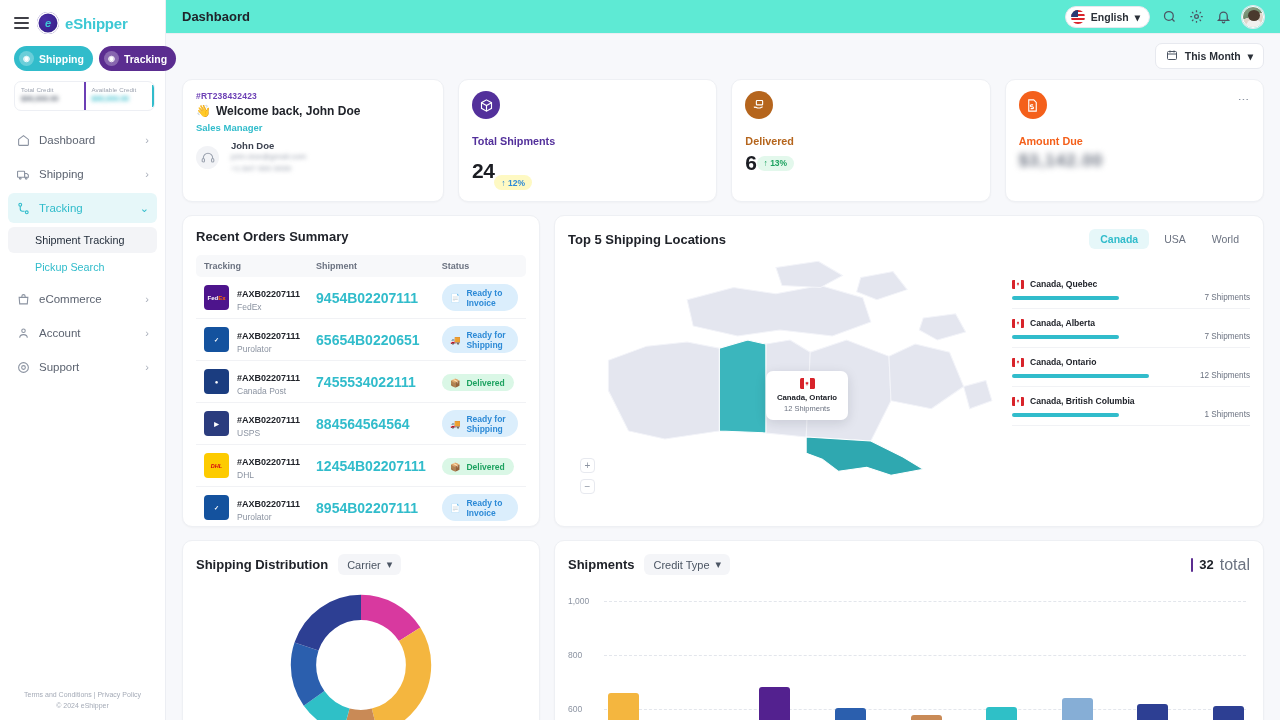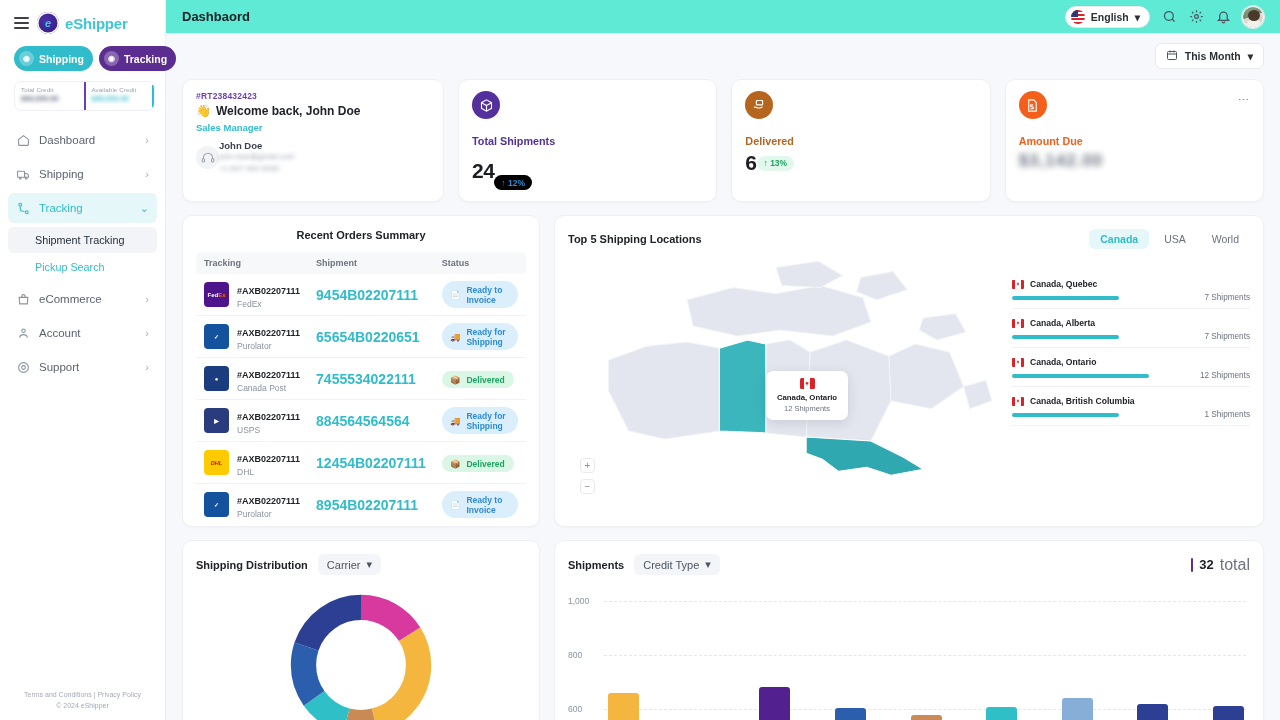--- a/index.html
+++ b/index.html
@@ -137,21 +137,21 @@
   .cards { display: flex; gap: 14px; margin-bottom: 13px; }
   .card {
     background:#fff; border:1px solid #eef0f4; border-radius: 10px;
     box-shadow: 0 1px 2px rgba(16,24,40,.03);
   }
   .card-welcome { flex: 0 0 262px; padding: 11px 13px; }
   .card-stat { flex: 1; padding: 11px 13px; position: relative; }
   .wid { font-size: 8.5px; font-weight: bold; color: #6c3fb5; letter-spacing: .2px; }
   .wtitle { font-size: 12px; font-weight: bold; color: #20232a; margin-top: 3px; display:flex; gap:5px; align-items:center;}
   .wrole { font-size: 9.5px; color: #31bccb; font-weight: 600; margin-top: 4px; }
-  .wuser { display: flex; align-items: center; gap: 0; margin-top: 7px; }
+  .wuser { display: flex; align-items: center; gap: 12px; margin-top: 7px; }
   .wuser-ic {
     width: 23px; height: 23px; border-radius: 50%; background: #f2f3f6;
     display:flex; align-items:center; justify-content:center; color:#9aa1ae;
   }
   .wuser-name { font-size: 9.5px; color: #3c4250; font-weight: 600; }
   .wuser-blur { font-size: 8px; color: #9aa1ae; filter: blur(2.1px); line-height: 1.5; }
 
   .stat-ic {
     width: 28px; height: 28px; border-radius: 50%;
     display:flex; align-items:center; justify-content:center; color:#fff; font-size: 13px;
@@ -161,39 +161,39 @@
   .ic-orange { background:#f4601b; }
   .stat-label { font-size: 10.8px; font-weight: bold; margin-top: 16px; }
   .lbl-purple { color:#53309b; }
   .lbl-brown { color:#b5651d; }
   .lbl-orange { color:#f4601b; }
   .stat-row { display:flex; align-items:center; margin-top: 4px; }
   .stat-num { font-size: 21px; font-weight: bold; color:#1b1d23; letter-spacing:-.5px; }
   .badge-delta {
     font-size: 8.5px; font-weight: bold; border-radius: 999px; padding: 2.5px 7px;
   }
-  .delta-blue { background:#000000; color:#2d8ad6;margin-top:24px; }
+  .delta-blue { background:#fef9c3; color:#2d8ad6;margin-top:24px; }
   .delta-green { background:#e3f8ec; color:#1da260; }
   .stat-blur {
     font-size: 17px; font-weight: bold; color:#6b7280; filter: blur(3.4px); margin-top: 4px; letter-spacing:1px;
   }
   .kebab {
     position:absolute; right: 16px; top: 14px; color:#8b93a1; font-size: 11px;
     letter-spacing: 0; line-height: .6; cursor: pointer; writing-mode: vertical-rl;
   }
 
   
   .panels { display: flex; gap: 14px; margin-bottom: 13px; }
   .panel {
     background:#fff; border:1px solid #eef0f4; border-radius: 10px;
     box-shadow: 0 1px 2px rgba(16,24,40,.03);
   }
   .panel-orders { flex: 0 0 358px; padding: 13px 13px 8px 13px; height: 312px; }
   .panel-map { flex: 1; padding: 13px 13px 10px 13px; height: 312px; display:flex; flex-direction:column; }
-  .panel-title { font-size: 11px; font-weight: bold; color:#20232a;text-align:center; }
+  .panel-title { font-size: 13px; font-weight: bold; color:#20232a; }
 
   .otable { width: 100%; border-collapse: collapse; margin-top: 11px; }
   .otable th {
     text-align: left; font-size: 9px; font-weight: 600; color:#6b7280;
     background:#f7f8fa; padding: 6px 8px;
   }
   .otable th:first-child { border-radius: 5px 0 0 5px; }
   .otable th:last-child { border-radius: 0 5px 5px 0; }
   .otable td { padding: 6px 8px; border-bottom: 1px solid #f1f2f5; vertical-align: middle; }
   .otable tr:last-child td { border-bottom: none; }

